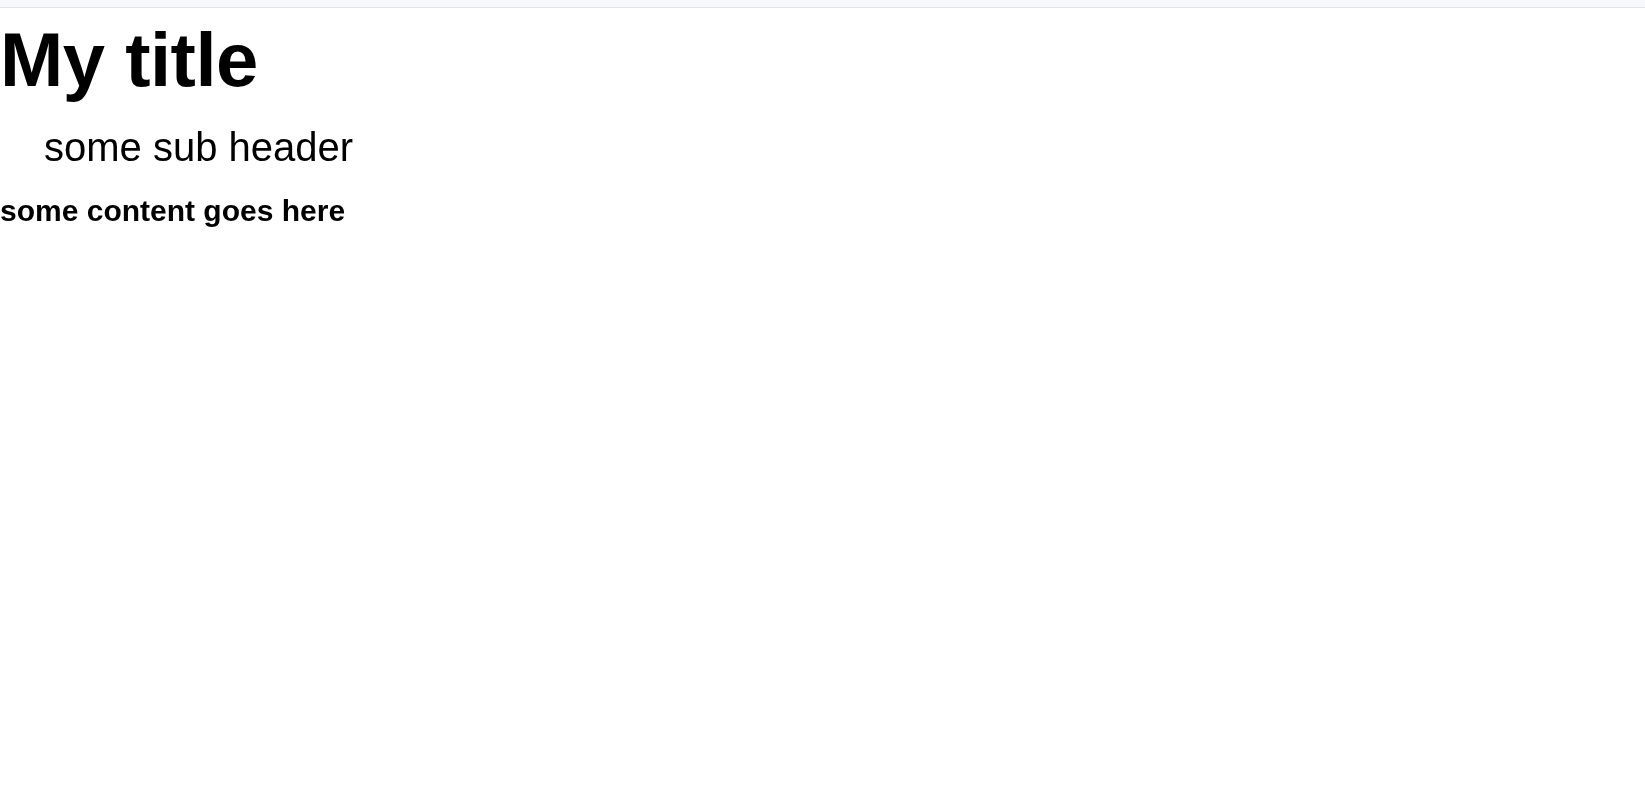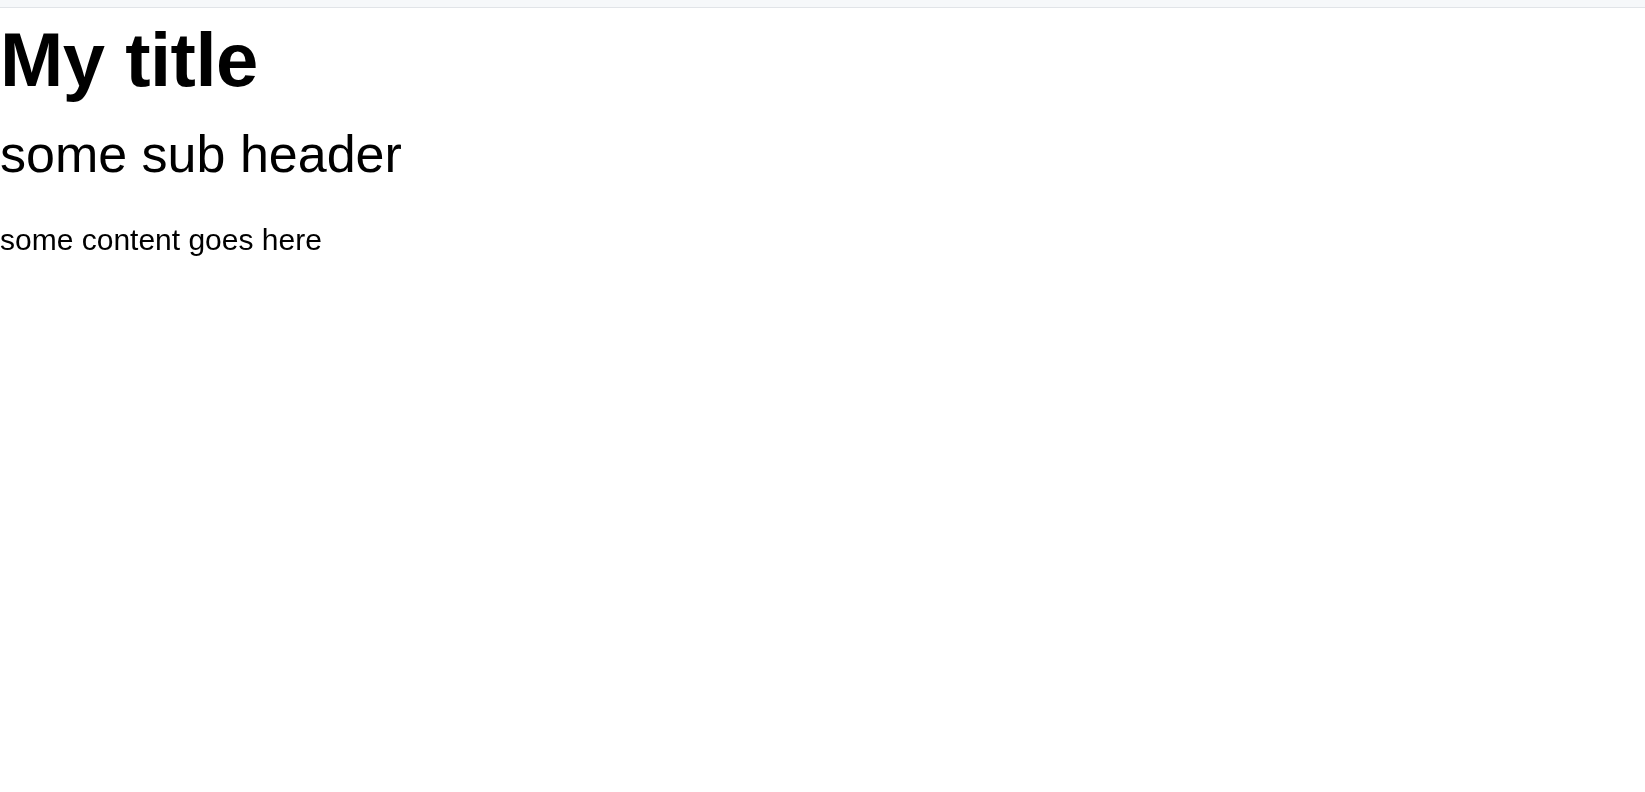--- a/index.html
+++ b/index.html
@@ -24,30 +24,31 @@
       padding: 0;
     }
     h1.title {
       font-size: 76px;
       font-weight: 700;
       line-height: 1.2;
       letter-spacing: -0.5px;
       margin-top: 6px;
     }
     h2.subheader {
-      font-size: 52px;
+      font-size: 40px;
       font-weight: 400;
       line-height: 1.2;
       margin-top: 18px;
+      margin-left: 44px;
     }
     p.body-text {
       font-size: 30px;
-      font-weight: 400;
+      font-weight: 700;
       line-height: 1.3;
-      margin-top: 34px;
+      margin-top: 20px;
     }
   </style>
 </head>
 <body>
 
 <div class="top-strip"></div>
 
 <div class="content">
   <h1 class="title">My title</h1>
 

